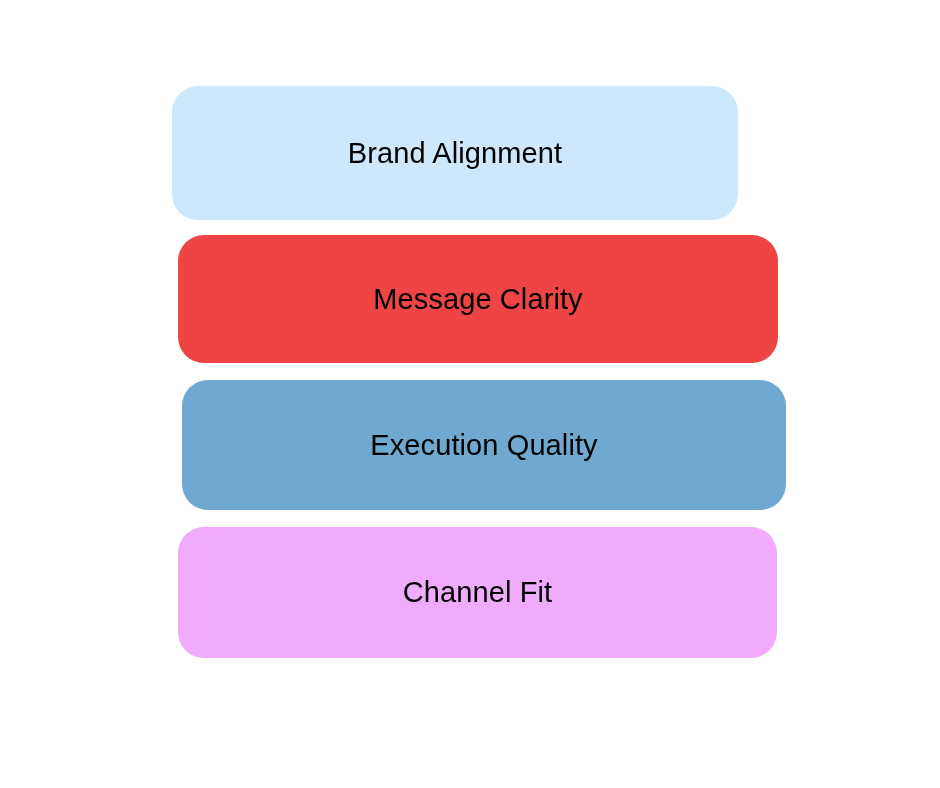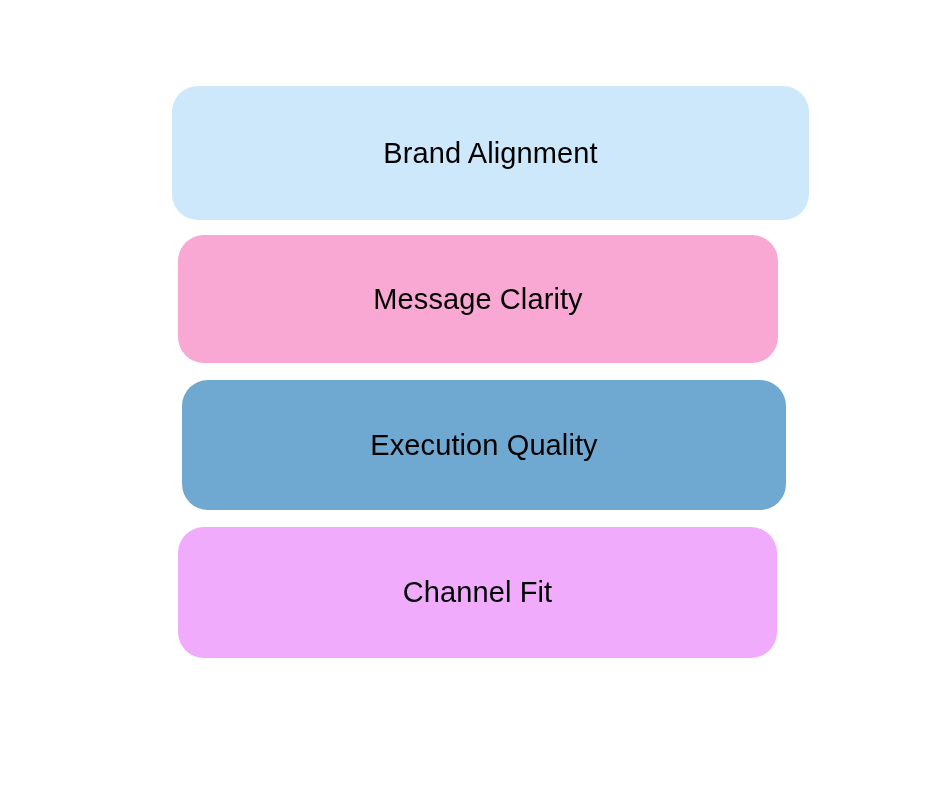--- a/index.html
+++ b/index.html
@@ -42,25 +42,25 @@
   #bar-0 { left: 172px; top: 86px;  width: 597px; height: 134px; background: #cde8fb; border-radius: 26px; }
   #bar-1 { left: 178px; top: 235px; width: 600px; height: 128px; background: #bad0e0; border-radius: 26px; }
   #bar-2 { left: 182px; top: 380px; width: 604px; height: 130px; background: #6fa8d0; border-radius: 26px; }
   #bar-3 { left: 178px; top: 527px; width: 599px; height: 131px; background: #eff6fe; border-radius: 26px; }
 </style>
 </head>
 <body style="width: 940px; height: 788px; background: rgb(255, 255, 255);">
 
 <div id="stack-canvas" style="width: 940px; height: 788px; background: rgb(255, 255, 255);">
 
-  <div class="stack-bar" id="bar-0" style="left: 172px; top: 86px; width: 637px; height: 134px; background: rgb(205, 232, 251); border-radius: 26px;">
+  <div class="stack-bar" id="bar-0" style="left: 172px; top: 86px; width: 566px; height: 134px; background: rgb(205, 232, 251); border-radius: 26px;">
     <span class="stack-bar-label" style="color: rgb(0, 0, 0);">Brand Alignment</span>
   </div>
 
-  <div class="stack-bar" id="bar-1" style="left: 178px; top: 235px; width: 600px; height: 128px; background: #f9a8d4; border-radius: 26px;">
+  <div class="stack-bar" id="bar-1" style="left: 178px; top: 235px; width: 600px; height: 128px; background: #ef4444; border-radius: 26px;">
     <span class="stack-bar-label" style="color: rgb(0, 0, 0);">Message Clarity</span>
   </div>
 
   <div class="stack-bar" id="bar-2" style="left: 182px; top: 380px; width: 604px; height: 130px; background: rgb(111, 168, 208); border-radius: 26px;">
     <span class="stack-bar-label" style="color: rgb(0, 0, 0);">Execution Quality</span>
   </div>
 
   <div class="stack-bar" id="bar-3" style="left: 178px; top: 527px; width: 599px; height: 131px; background: #f0abfc; border-radius: 26px;">
     <span class="stack-bar-label" style="color: rgb(0, 0, 0);">Channel Fit</span>
   </div>

